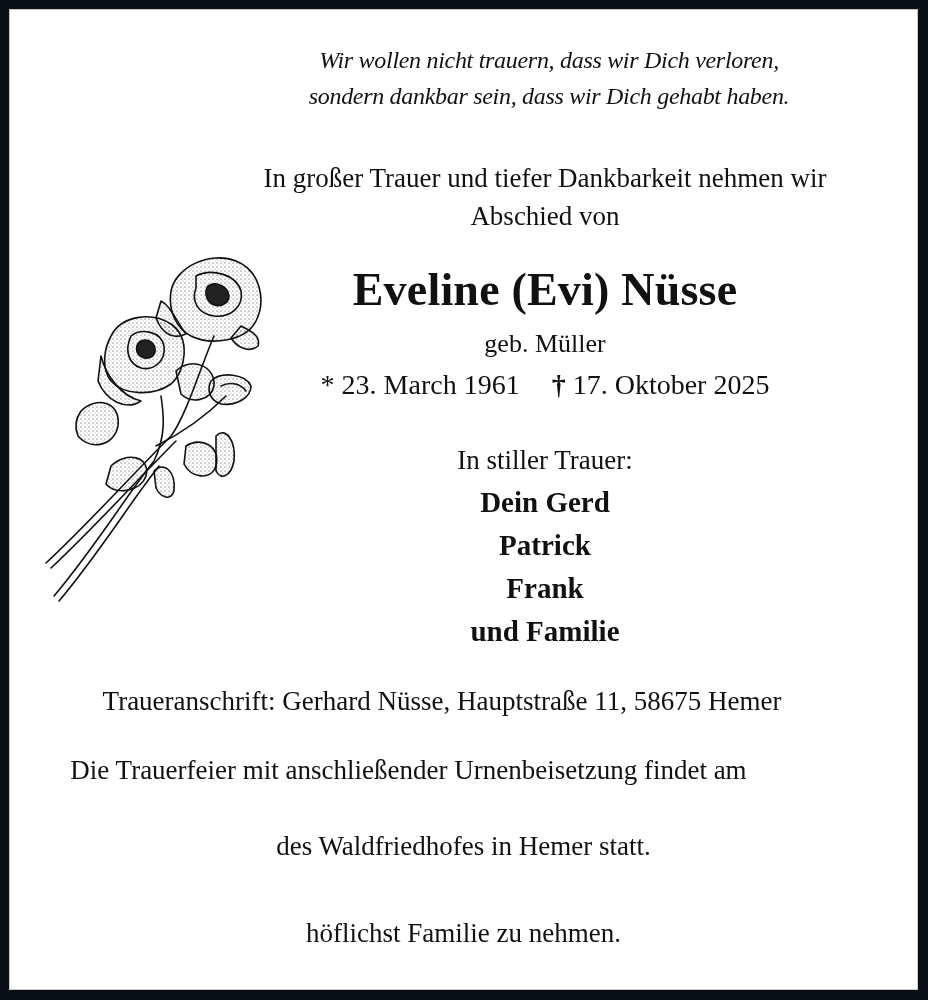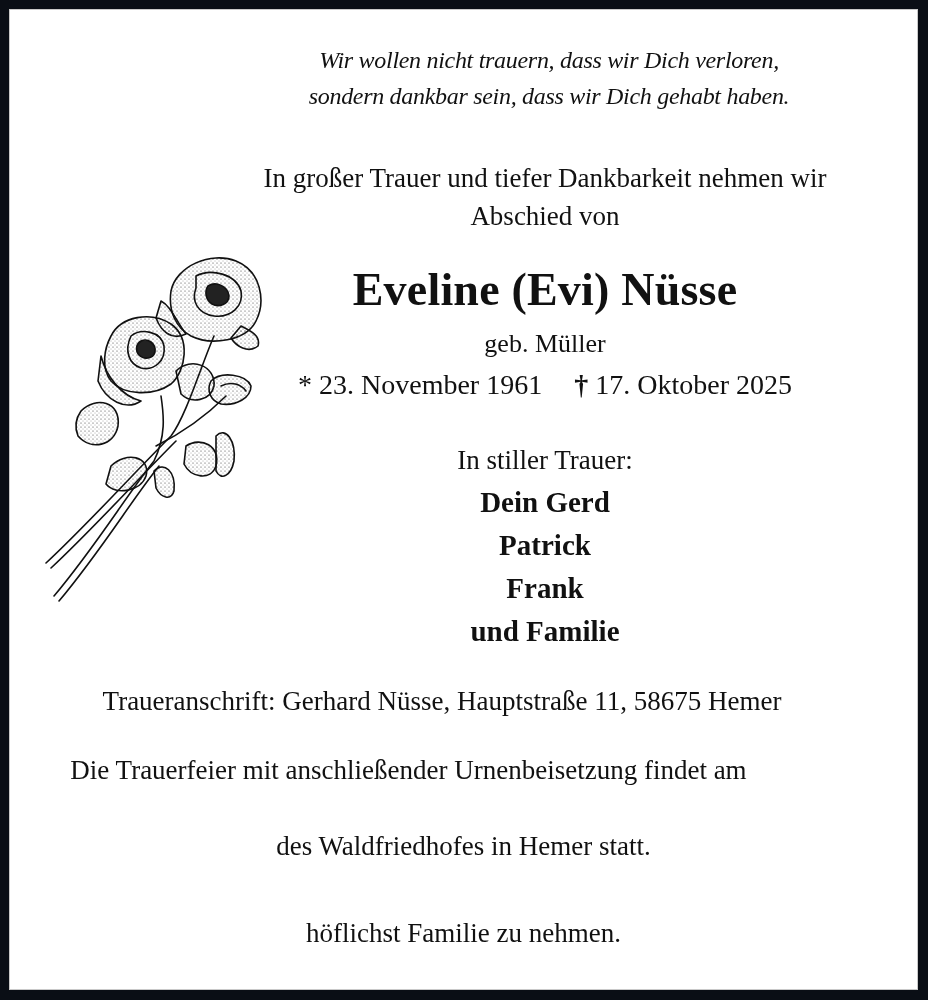--- a/index.html
+++ b/index.html
@@ -56,21 +56,21 @@
 
   <div class="line intro" style="left:0; width:1072px; top:154px;">In großer Trauer und tiefer Dankbarkeit nehmen wir</div>
   <div class="line intro" style="left:0; width:1072px; top:192px;">Abschied von</div>
 
   <div class="line name" style="left:0; width:1072px; top:254px;">Eveline (Evi) Nüsse</div>
 
   <div class="line maiden" style="left:0; width:1072px; top:320px;">geb. Müller</div>
 
   <div class="line dates" style="left:0; width:1072px; top:360px;">
     <span>*</span>
-    <span>23. November 1961</span>
+    <span>23. March 1961</span>
     <span style="display:inline-block;width:18px;"></span>
     <span class="cross">†</span>
     <span>17. Oktober 2025</span>
   </div>
 
   <div class="line still" style="left:0; width:1072px; top:436px;">In stiller Trauer:</div>
   <div class="line mourner" style="left:0; width:1072px; top:477px;">Dein Gerd</div>
   <div class="line mourner" style="left:0; width:1072px; top:520px;">Patrick</div>
   <div class="line mourner" style="left:0; width:1072px; top:563px;">Frank</div>
   <div class="line mourner" style="left:0; width:1072px; top:606px;">und Familie</div>

